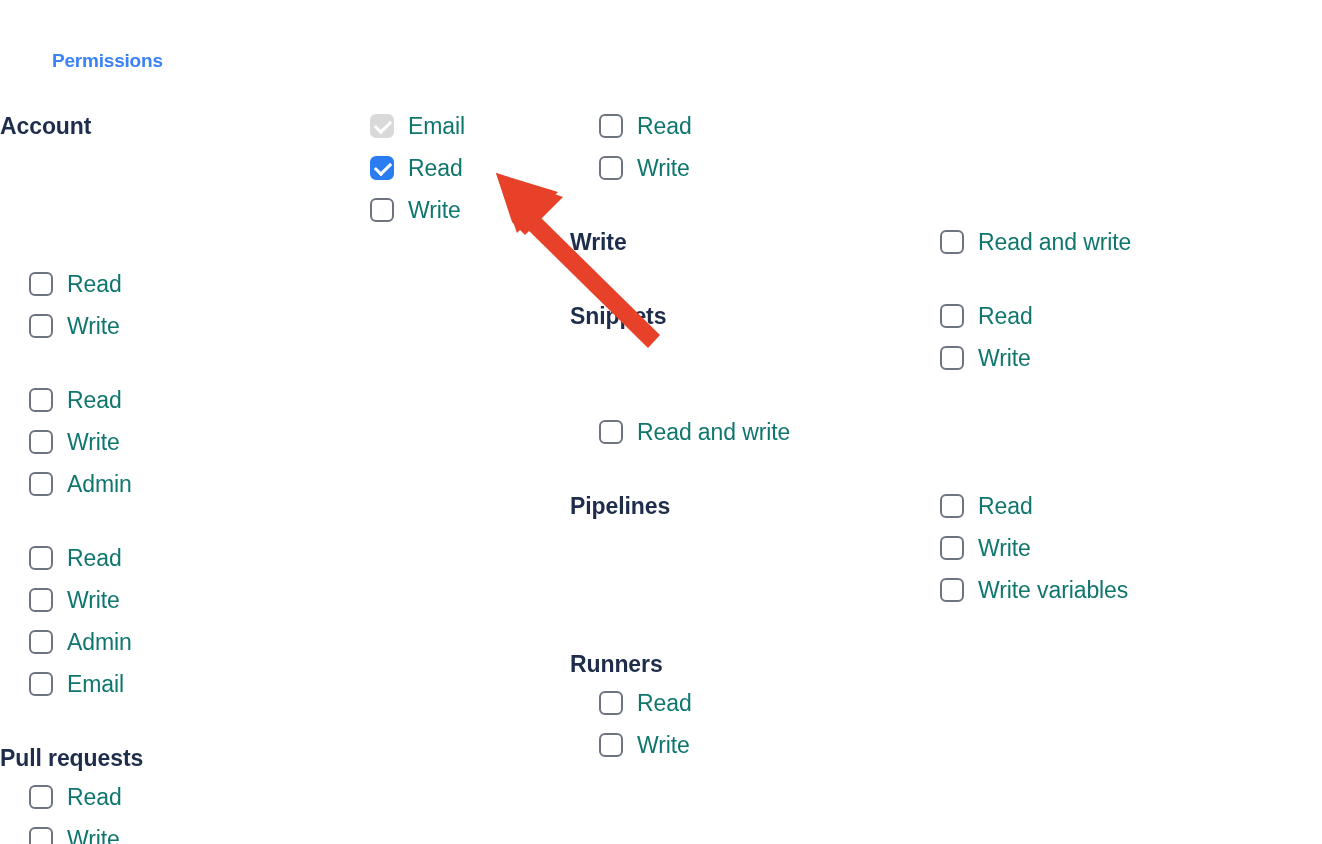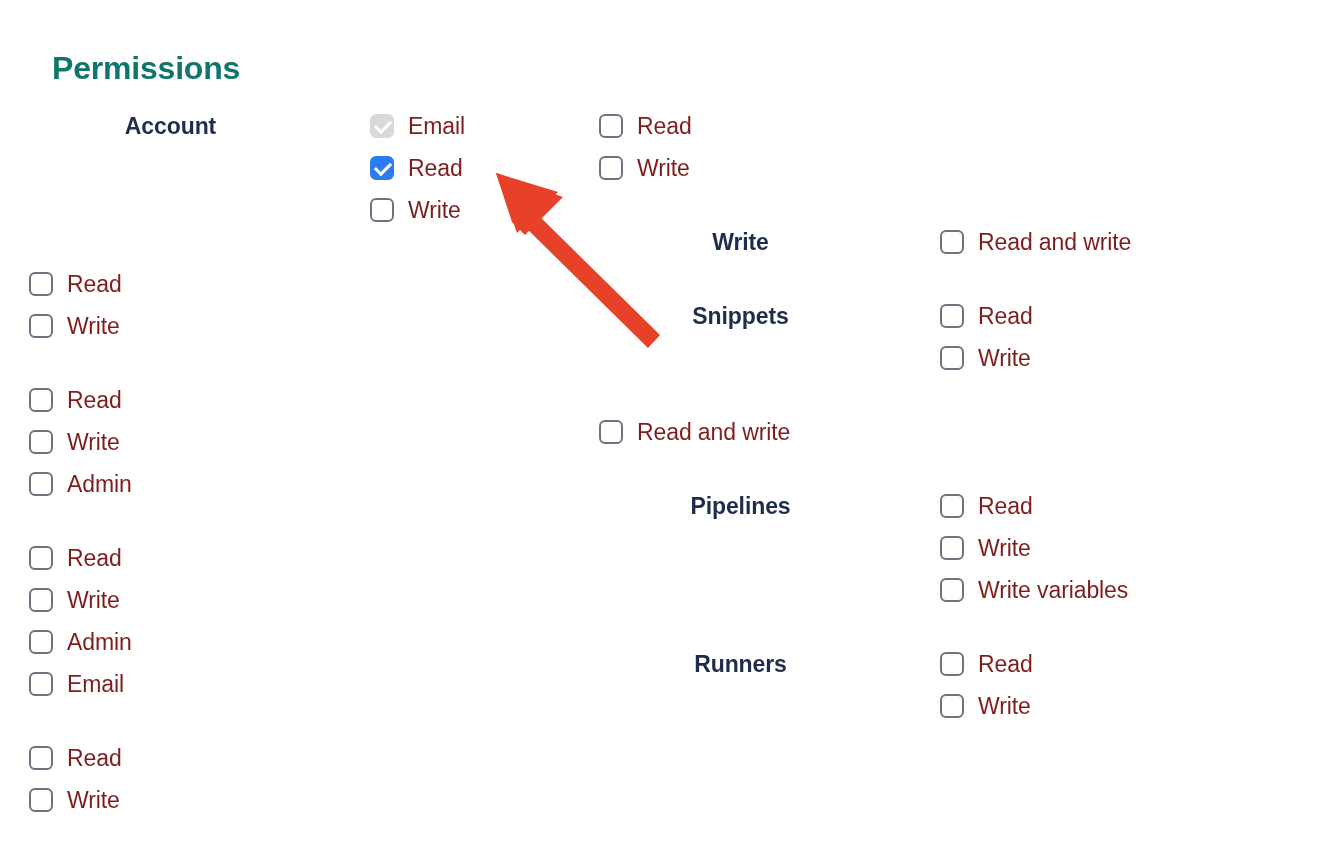--- a/index.html
+++ b/index.html
@@ -13,45 +13,45 @@
     position: relative;
     font-family: "Liberation Sans", sans-serif;
     -webkit-font-smoothing: antialiased;
     overflow: hidden;
   }
 
   #page-title {
     position: absolute;
     left: 52px;
     top: 50px;
-    font-size: 32px;
+    font-size: 19px;
     font-weight: bold;
-    color: #0f766e;
+    color: #3b82f6;
     letter-spacing: -0.2px;
   }
 
   .column {
     position: absolute;
     top: 105px;
   }
   #column-left  { left: 0px;   width: 700px; }
   #column-right { left: 570px; width: 740px; }
 
   .perm-group {
     display: flex;
     align-items: flex-start;
     margin-bottom: 32px;
   }
-  .perm-group:last-child { margin-bottom: 0; }
+  .perm-group:last-child { margin-bottom: 0; flex-direction: column; }
 
   .group-label {
     font-size: 23px;
     font-weight: bold;
     color: #1f2d4d;
-    text-align: center;
+    text-align: left;
     line-height: 36px;
     padding-top: 3px;
     letter-spacing: -0.1px;
   }
   #column-left  .group-label { width: 341px; }
   #column-right .group-label { width: 341px; }
 
   .options {
     padding-left: 29px;
   }
@@ -92,21 +92,21 @@
     border-bottom: 3px solid #ffffff;
     transform: rotate(-45deg);
     display: none;
   }
   .cb.checked .tick,
   .cb.disabled-checked .tick { display: block; }
 
   .option-label {
     margin-left: 14px;
     font-size: 23px;
-    color: #7f1d1d;
+    color: #0f766e;
     white-space: nowrap;
     letter-spacing: -0.1px;
   }
 
   #arrow-annotation {
     position: absolute;
     left: 470px;
     top: 150px;
     width: 210px;
     height: 220px;
@@ -182,20 +182,21 @@
           <span class="cb "></span>
           <span class="option-label">Admin</span>
         </label>
         <label class="option-row">
           <span class="cb "></span>
           <span class="option-label">Email</span>
         </label>
       </div>
     </div>
     <div class="perm-group">
+      <div class="group-label">Pull requests</div>
       <div class="options">
         <label class="option-row">
           <span class="cb "></span>
           <span class="option-label">Read</span>
         </label>
         <label class="option-row">
           <span class="cb "></span>
           <span class="option-label">Write</span>
         </label>
       </div>

